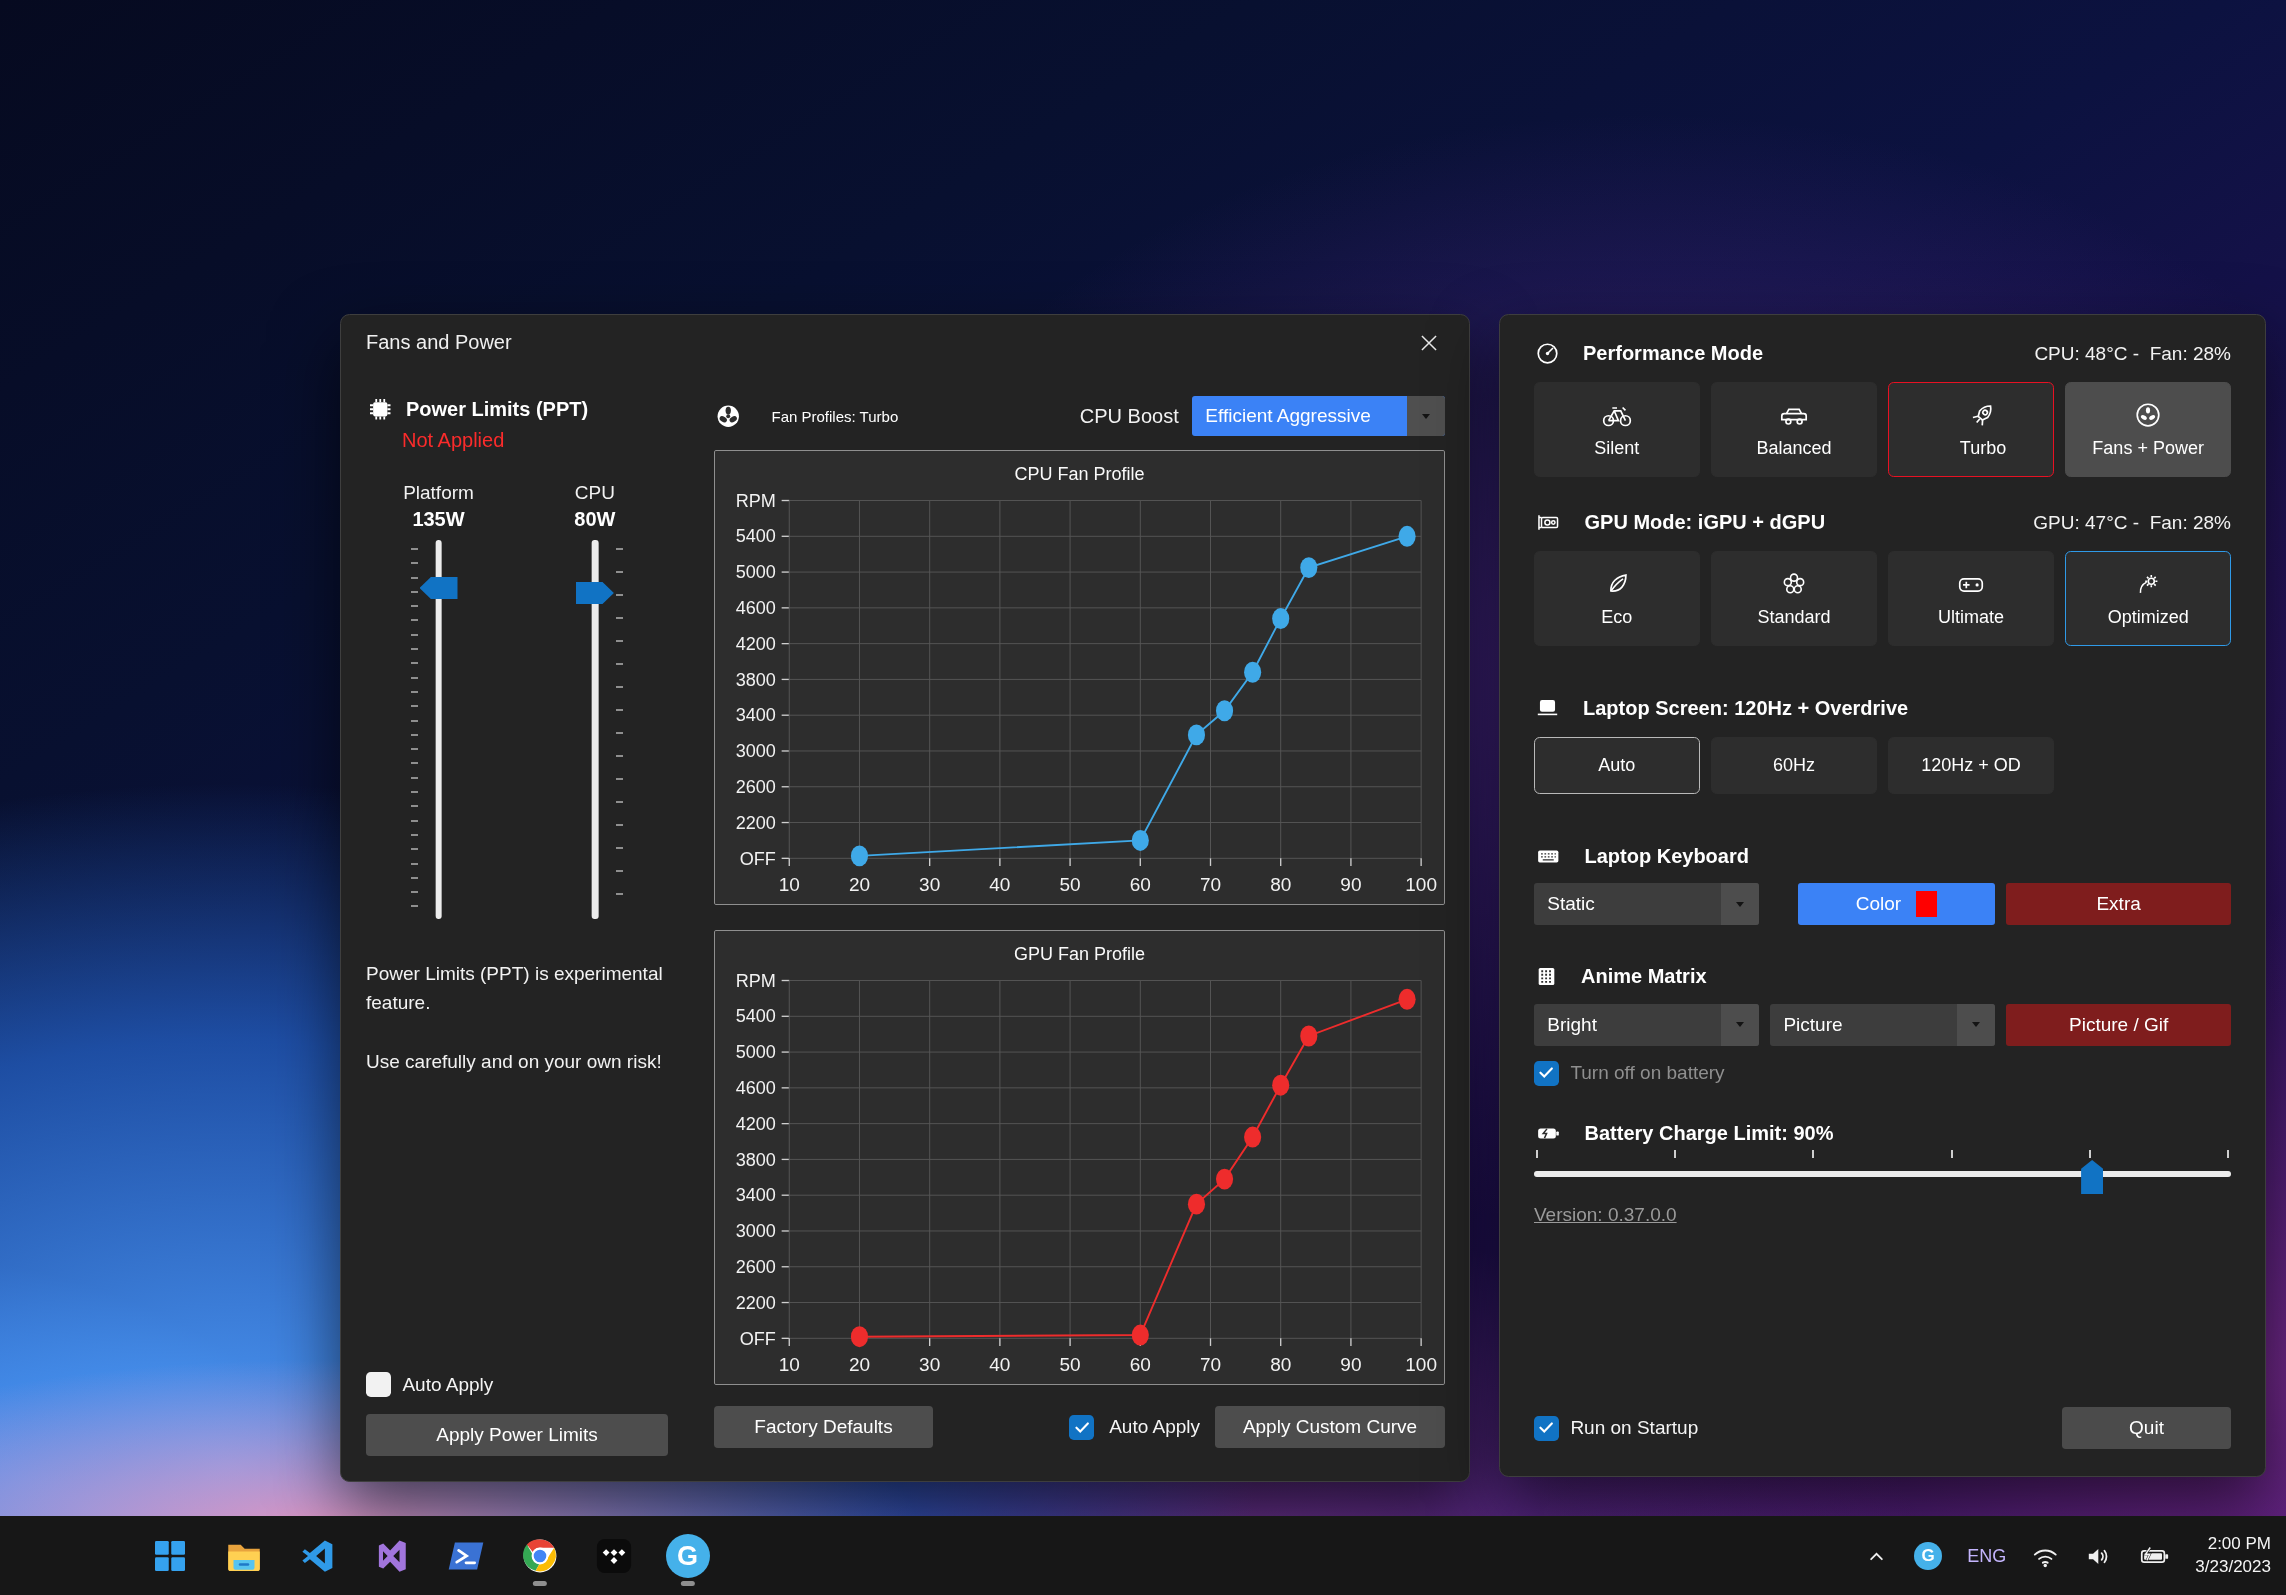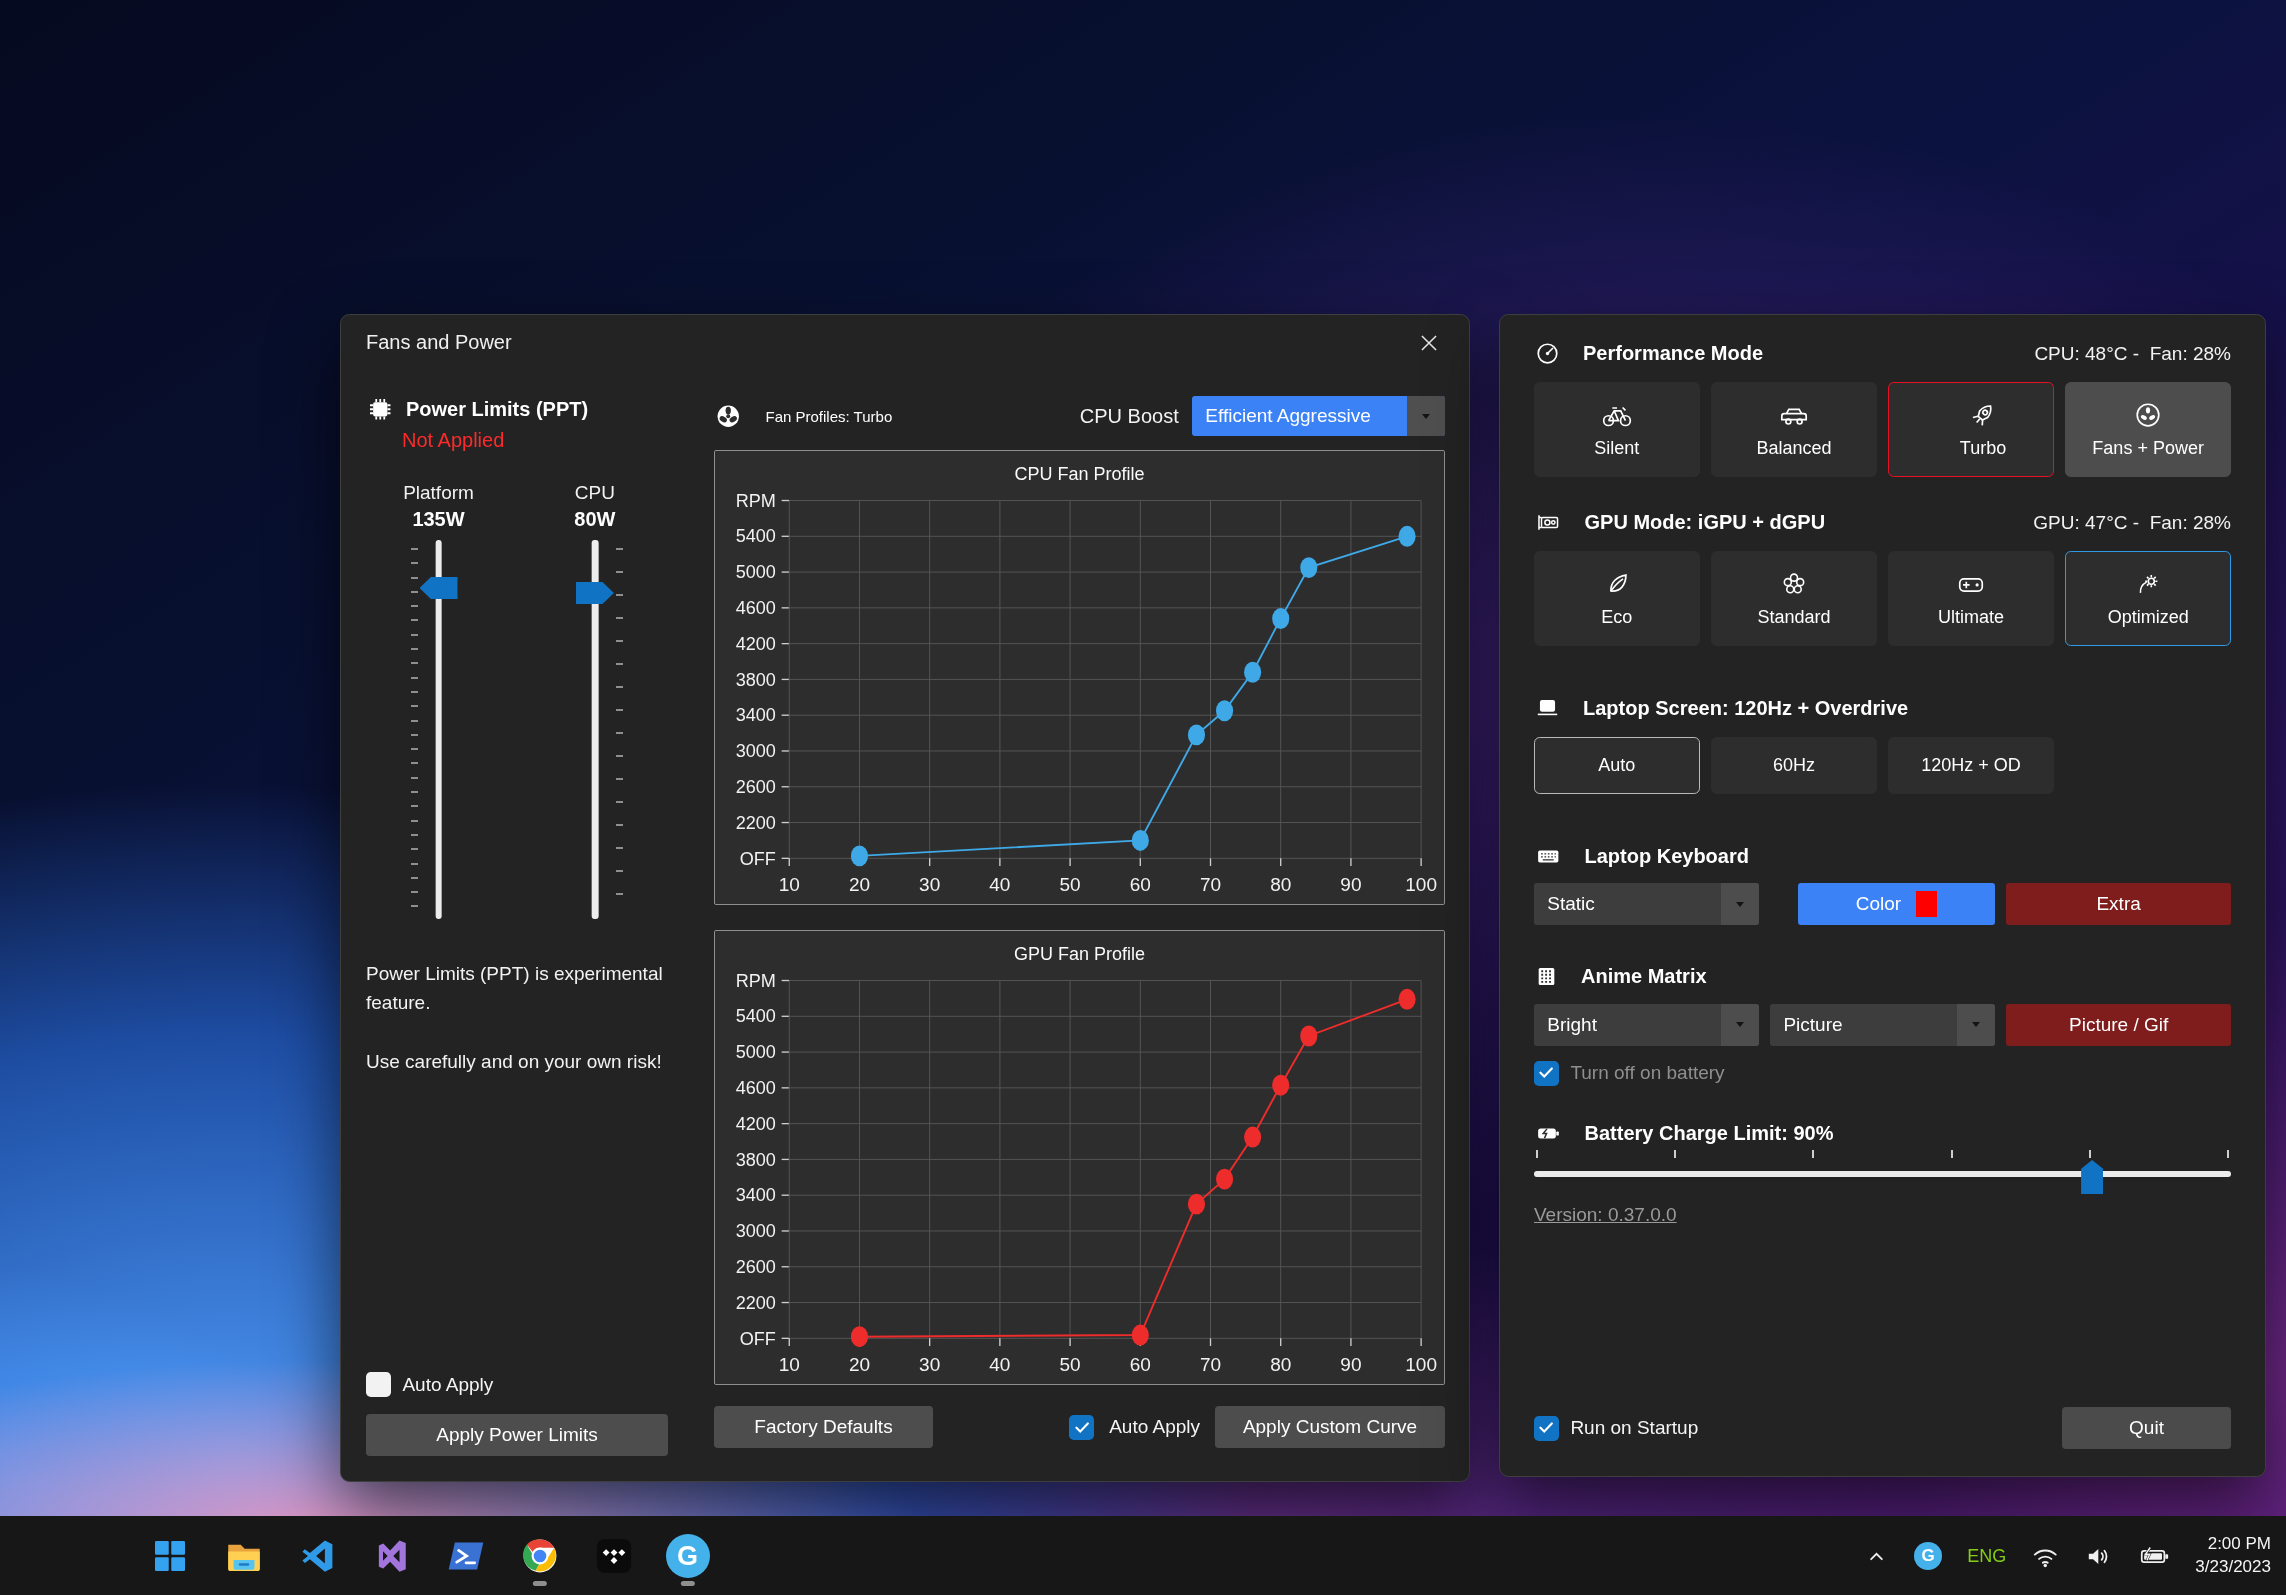--- a/index.html
+++ b/index.html
@@ -65,21 +65,21 @@
   .cb.unchecked { background:#f2f2f2; }
   .cb.checked { background:#1173c4; display:flex; align-items:center; justify-content:center; }
   .cb-label { font-size:19px; color:#f5f5f5; }
 
   .btn { background:#4d4d4d; border-radius:3.8px; height:42px; display:flex; align-items:center;
          justify-content:center; font-size:19px; color:#fff; }
   .apply-pl-btn { margin-top:17px; width:302px; }
 
   
   .fp-header { display:flex; align-items:center; margin-top:25px; height:42px; }
-  .fp-header .left { display:flex; align-items:center; gap:23px; }
+  .fp-header .left { display:flex; align-items:center; gap:29px; }
   .fp-header .right { margin-left:auto; display:flex; align-items:center; gap:13.3px; }
   .boost-label { font-size:20px; color:#f2f2f2; }
   .dropdown { display:flex; align-items:center; background:#3b82f6; border-radius:2.9px; height:40px; overflow:hidden; }
   .dropdown .dval { padding:0 13.3px; font-size:19px; white-space:nowrap; flex:1; }
   .dropdown .darr { width:38px; height:100%; background:#4f4f4f; display:flex; align-items:center; justify-content:center; flex:0 0 38px; }
   .darr::after { content:""; border-left:4.8px solid transparent; border-right:4.8px solid transparent; border-top:5.7px solid #141414; }
   .boost-dd { width:253px; }
 
   .chart-box { border:1px solid #8f8f8f; background:#2d2d2d; border-radius:1.9px; margin-top:13.3px; }
   .chart-title { text-align:center; font-size:18px; color:#fafafa; height:40px; line-height:46px; }
@@ -137,21 +137,21 @@
   .quit-btn { margin-left:auto; width:169px; background:#4b4b4b; }
 
   
   .taskbar { position:absolute; left:0; right:0; bottom:0; height:80px; background:#171717;
              display:flex; align-items:center; }
   .tb-apps { display:flex; align-items:center; gap:25px; padding-left:145px; }
   .tb-app { position:relative; width:49px; height:63px; display:flex; align-items:center; justify-content:center; }
   .tb-dot { position:absolute; bottom:1.9px; left:50%; transform:translateX(-50%); width:14.3px; height:4.8px;
             border-radius:2.9px; background:#8f8f8f; }
   .tb-tray { margin-left:auto; display:flex; align-items:center; gap:25px; padding-right:15px; }
-  .tray-txt { font-size:18px; color:#84cc16;text-align:center; }
+  .tray-txt { font-size:18px; color:#c4b5fd;text-align:center; }
   .tray-clock { text-align:right; font-size:17px; line-height:1.35; color:#f5f5f5; }
   .tray-g { width:28.5px; height:28.5px; border-radius:50%; background:#45b1ea; display:flex; align-items:center;
             justify-content:center; font-size:17px; font-weight:700; color:#fff; }
   .tb-g-circle { width:44px; height:44px; border-radius:50%; background:#45b1ea; display:flex; align-items:center;
                  justify-content:center; font-size:27px; font-weight:700; color:#fff; }
 
   svg.ic { display:block; }
 </style>
 </head>
 <body>

